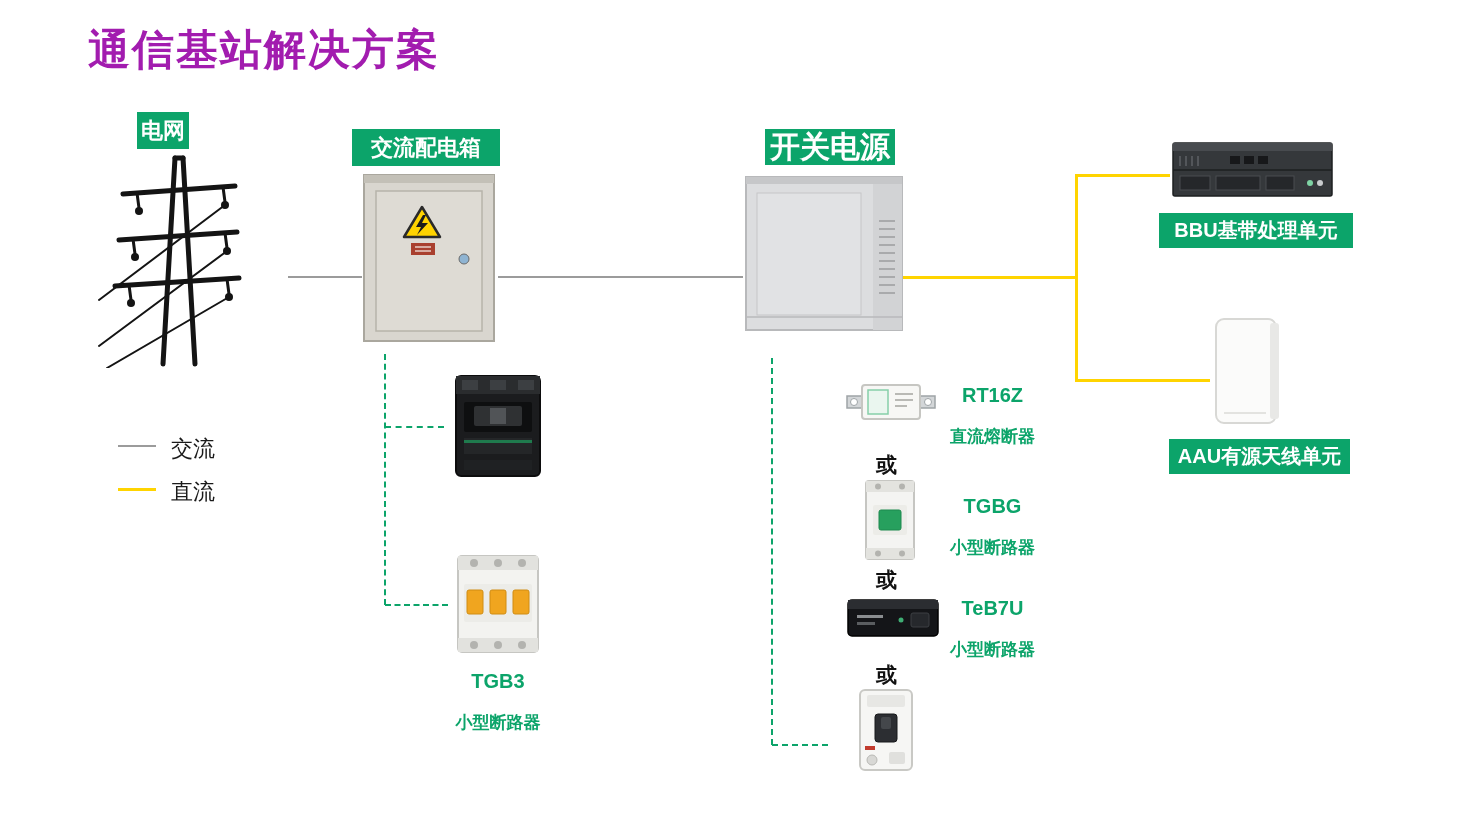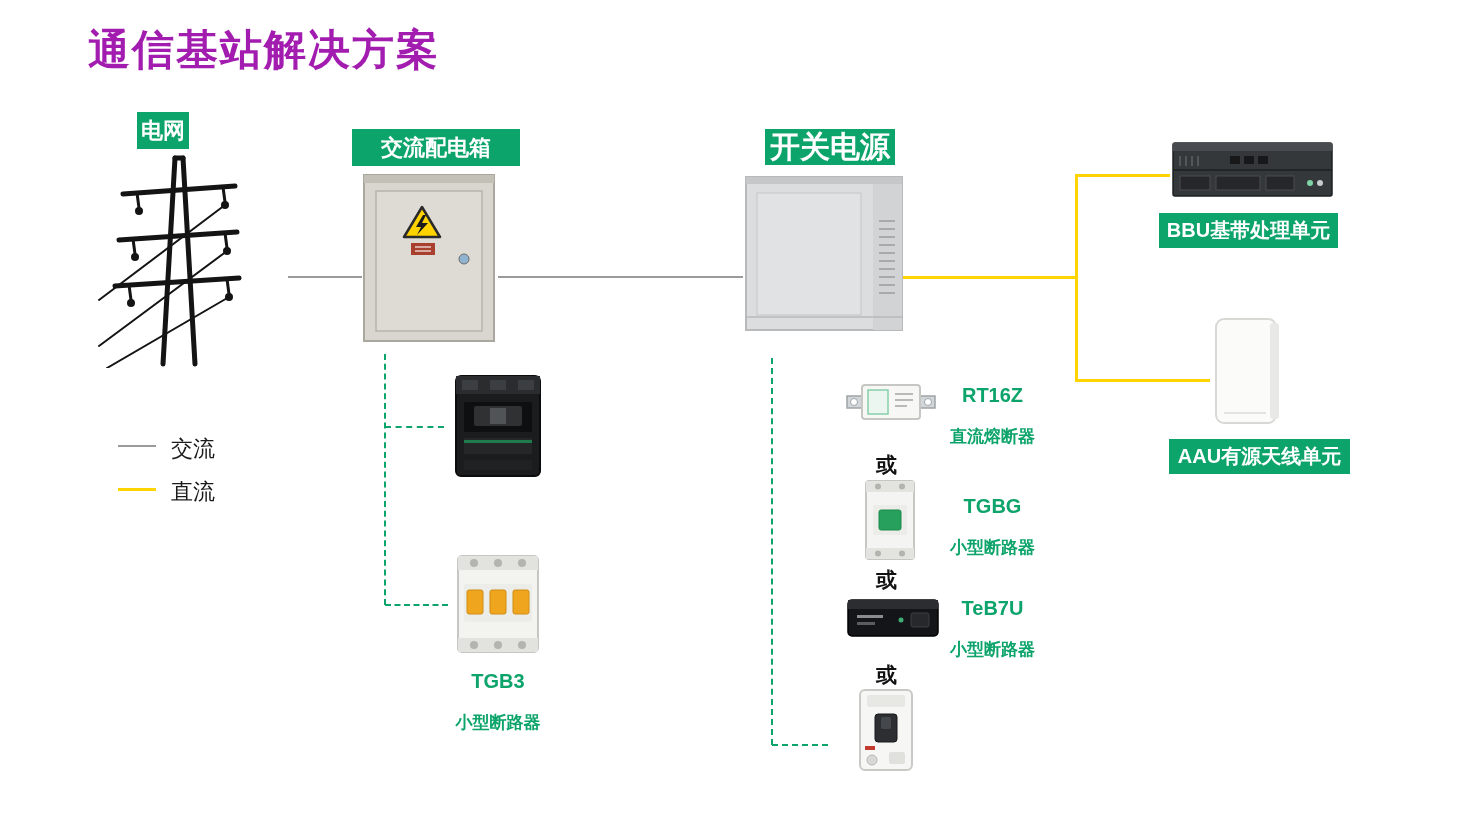--- a/index.html
+++ b/index.html
@@ -33,23 +33,23 @@
   .or { position:absolute; font-size:21px; font-weight:700; color:#111111; }
 </style>
 </head>
 <body>
 
 <div class="canvas">
 
   <div class="title">通信基站解决方案</div>
 
   <div class="badge" style="left:137px;top:112px;width:52px;height:37px;font-size:22px;">电网</div>
-  <div class="badge" style="left:352px;top:129px;width:168px;height:37px;font-size:22px;">交流配电箱</div>
+  <div class="badge" style="left:352px;top:129px;width:148px;height:37px;font-size:22px;">交流配电箱</div>
   <div class="badge" style="left:765px;top:129px;width:130px;height:36px;font-size:30px;">开关电源</div>
-  <div class="badge" style="left:1159px;top:213px;width:179px;height:35px;font-size:20px;">BBU基带处理单元</div>
+  <div class="badge" style="left:1159px;top:213px;width:194px;height:35px;font-size:20px;">BBU基带处理单元</div>
   <div class="badge" style="left:1169px;top:439px;width:181px;height:35px;font-size:20px;">AAU有源天线单元</div>
 
   <div class="img" style="left:95px;top:150px;width:150px;height:218px;">
     <svg viewBox="0 0 150 218">
       <g stroke="#141414" fill="none" stroke-linecap="round">
         <line x1="80" y1="8" x2="68" y2="214" stroke-width="5"></line>
         <line x1="88" y1="8" x2="100" y2="214" stroke-width="5"></line>
         <line x1="80" y1="8" x2="88" y2="8" stroke-width="5"></line>
         <line x1="28" y1="44" x2="140" y2="36" stroke-width="5"></line>
         <line x1="24" y1="90" x2="142" y2="82" stroke-width="5"></line>

